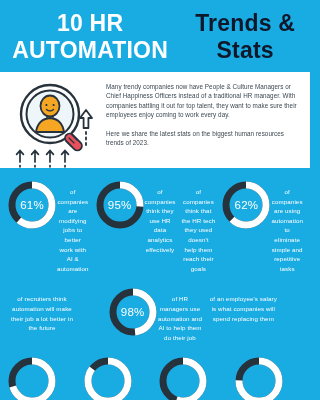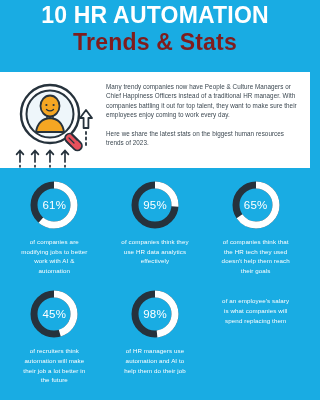--- a/index.html
+++ b/index.html
@@ -20,36 +20,36 @@
     height: 400px;
     background: #19ace3;
     overflow: hidden;
   }
 
   
   .header {
     height: 72px;
     background: #19ace3;
     display: flex;
-    flex-direction: column;
+    flex-direction: row;
     align-items: center;
     justify-content: flex-start;
     padding-top: 2px;
     box-sizing: border-box;
   }
   .title-line1 {
     color: #ffffff;
     font-size: 23px;
     font-weight: bold;
     letter-spacing: 0.2px;
     line-height: 27px;
     text-align: center;
   }
   .title-line2 {
-    color: #7f1d1d;
+    color: #0f172a;
     font-size: 23px;
     font-weight: bold;
     letter-spacing: 0.2px;
     line-height: 27px;
     text-align: center;
   }
 
   
   .intro {
     background: #ffffff;
@@ -88,22 +88,21 @@
     padding: 12px 4px 0 4px;
     box-sizing: border-box;
   }
   .stat-row {
     display: flex;
     width: 100%;
   }
   .stat-cell {
     flex: 1 1 25%;
     display: flex;
-    flex-direction: column;
-    align-items: center;
+    flex-direction: row;
     box-sizing: border-box;
     padding: 0 3px;
   }
   .donut {
     position: relative;
     width: 50px;
     height: 50px;
   }
   .donut svg {
     display: block;
@@ -203,40 +202,36 @@
           <div class="donut">
             <svg width="50" height="50" viewBox="0 0 50 50">
               <circle cx="25" cy="25" r="20" fill="none" stroke="#26323c" stroke-width="7"></circle>
               <circle cx="25" cy="25" r="20" fill="none" stroke="#ffffff" stroke-width="7" stroke-dasharray="32.67 92.99"></circle>
             </svg>
             <div class="pct">95%</div>
           </div>
           <div class="caption">of companies think they use HR data analytics effectively</div>
         </div>
         <div class="stat-cell">
-          <div class="donut">
-            <svg width="50" height="50" viewBox="0 0 50 50">
-              <circle cx="25" cy="25" r="20" fill="none" stroke="#26323c" stroke-width="7"></circle>
-              <circle cx="25" cy="25" r="20" fill="none" stroke="#ffffff" stroke-width="7" stroke-dasharray="81.68 43.98"></circle>
-            </svg>
-            <div class="pct">65%</div>
-          </div>
           <div class="caption">of companies think that the HR tech they used doesn't help them reach their goals</div>
+        </div>
+        <div class="stat-cell">
+          <div class="donut">
+            <svg width="50" height="50" viewBox="0 0 50 50">
+              <circle cx="25" cy="25" r="20" fill="none" stroke="#26323c" stroke-width="7"></circle>
+              <circle cx="25" cy="25" r="20" fill="none" stroke="#ffffff" stroke-width="7" stroke-dasharray="77.91 47.75"></circle>
+            </svg>
+            <div class="pct">62%</div>
+          </div>
+          <div class="caption">of companies are using automation to eliminate simple and repetitive tasks</div>
         </div>
       </div>
     <div class="row-gap"></div>
     <div class="stat-row" id="row2">
         <div class="stat-cell">
-          <div class="donut">
-            <svg width="50" height="50" viewBox="0 0 50 50">
-              <circle cx="25" cy="25" r="20" fill="none" stroke="#26323c" stroke-width="7"></circle>
-              <circle cx="25" cy="25" r="20" fill="none" stroke="#ffffff" stroke-width="7" stroke-dasharray="56.55 69.12"></circle>
-            </svg>
-            <div class="pct">45%</div>
-          </div>
           <div class="caption">of recruiters think automation will make their job a lot better in the future</div>
         </div>
         <div class="stat-cell">
           <div class="donut">
             <svg width="50" height="50" viewBox="0 0 50 50">
               <circle cx="25" cy="25" r="20" fill="none" stroke="#26323c" stroke-width="7"></circle>
               <circle cx="25" cy="25" r="20" fill="none" stroke="#ffffff" stroke-width="7" stroke-dasharray="60.32 65.35"></circle>
             </svg>
             <div class="pct">98%</div>
           </div>

